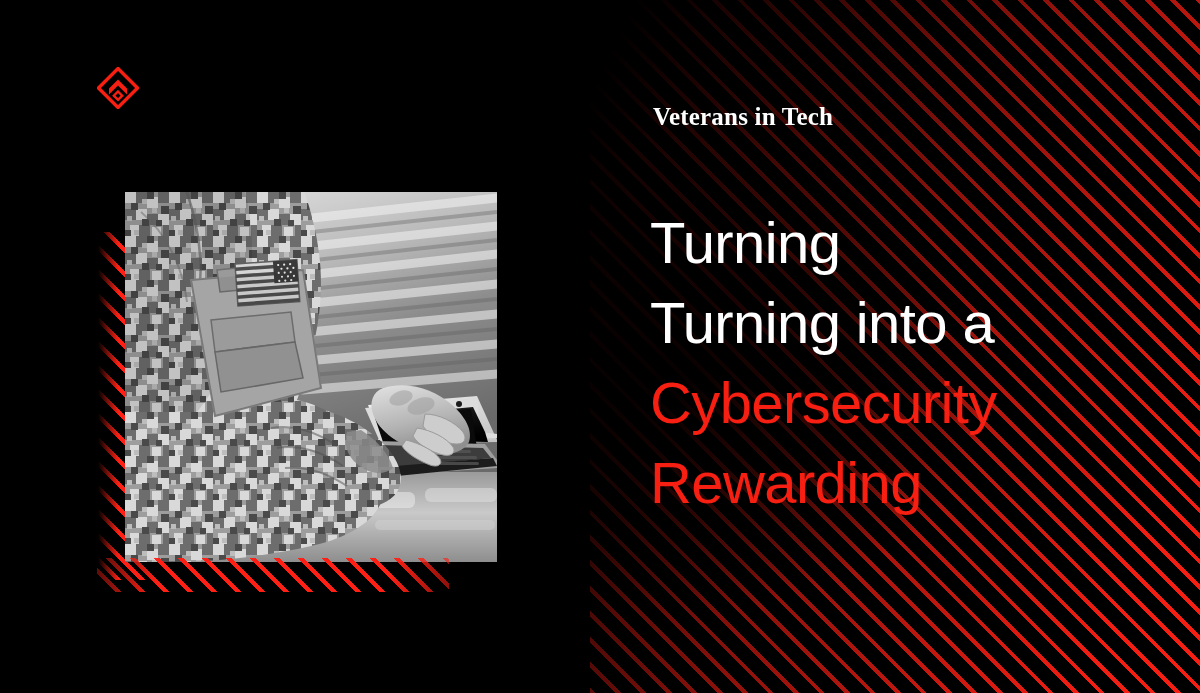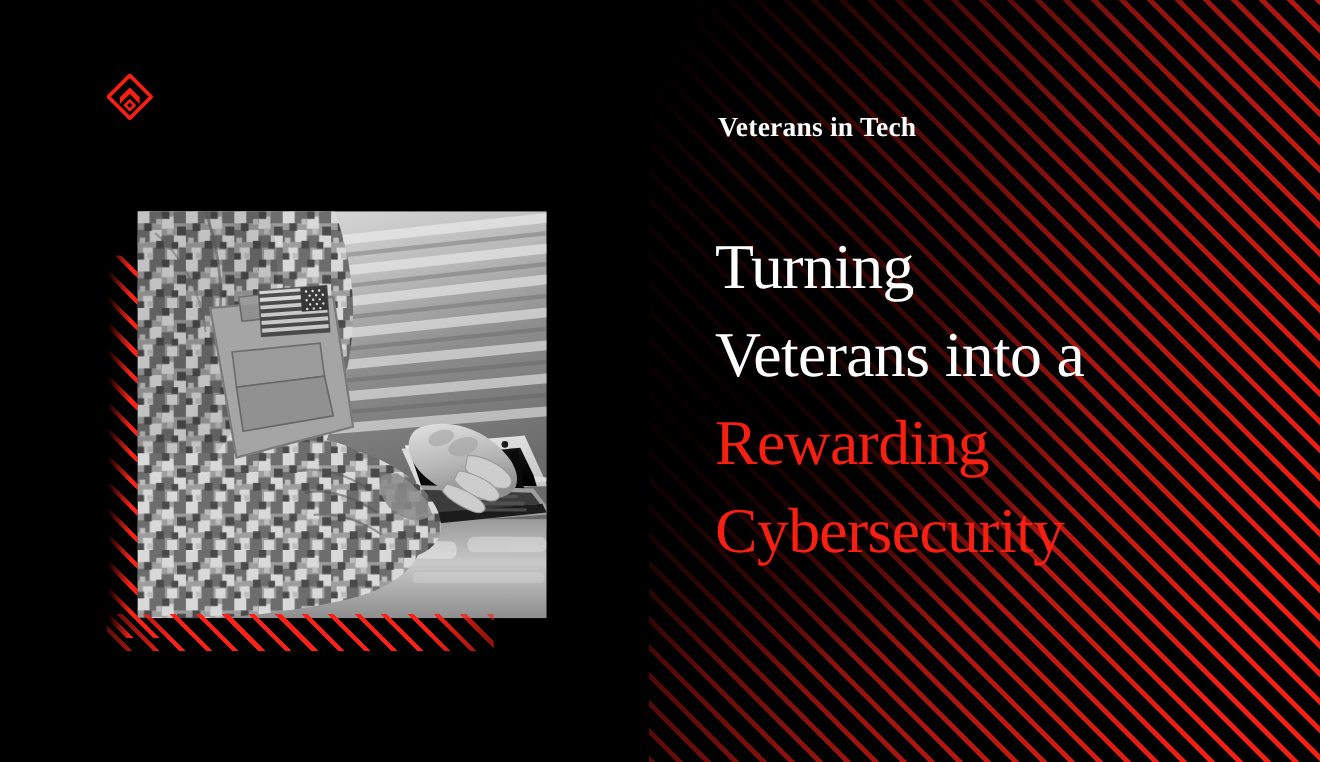--- a/index.html
+++ b/index.html
@@ -138,21 +138,21 @@
 
   
   .headline {
     position: absolute;
     left: 650px;
     top: 203px;
     width: 470px;
   }
   .headline .line {
     display: block;
-    font-family: Liberation Serif, serif;
+    font-family: Liberation Sans, sans-serif;
     font-size: 58px;
     font-weight: 400;
     line-height: 80px;
     letter-spacing: -0.6px;
     white-space: nowrap;
   }
   .headline .w { color: #ffffff; }
   .headline .r { color: #f71e12; }
 </style>
 </head>
@@ -400,18 +400,18 @@
           <rect x="0" y="0" width="372" height="370" fill="none" stroke="#000000" stroke-width="0"></rect>
         </g>
       </svg>
     </div>
   </div>
 
   <div class="decor-bottom"></div>
 
   <div class="headline">
     <span class="line w">Turning</span>
-    <span class="line w">Veterans into a</span>
+    <span class="line w">Turning into a</span>
+    <span class="line r">Cybersecurity</span>
     <span class="line r">Rewarding</span>
-    <span class="line r">Cybersecurity</span>
   </div>
 
 </div>
 
 </body></html>

